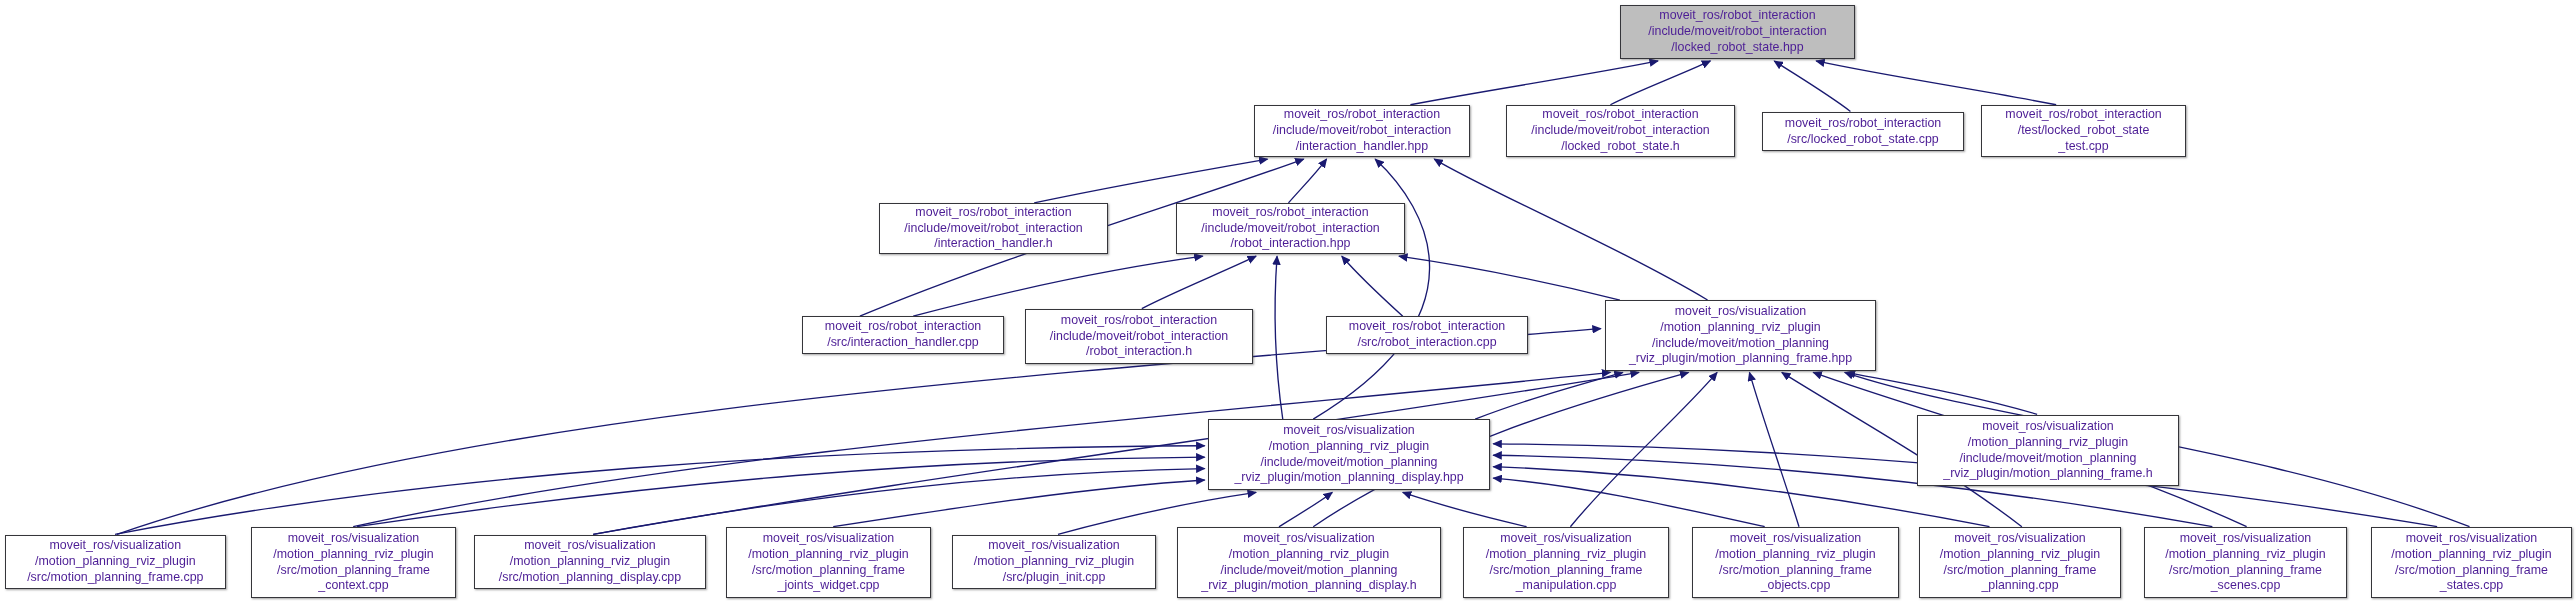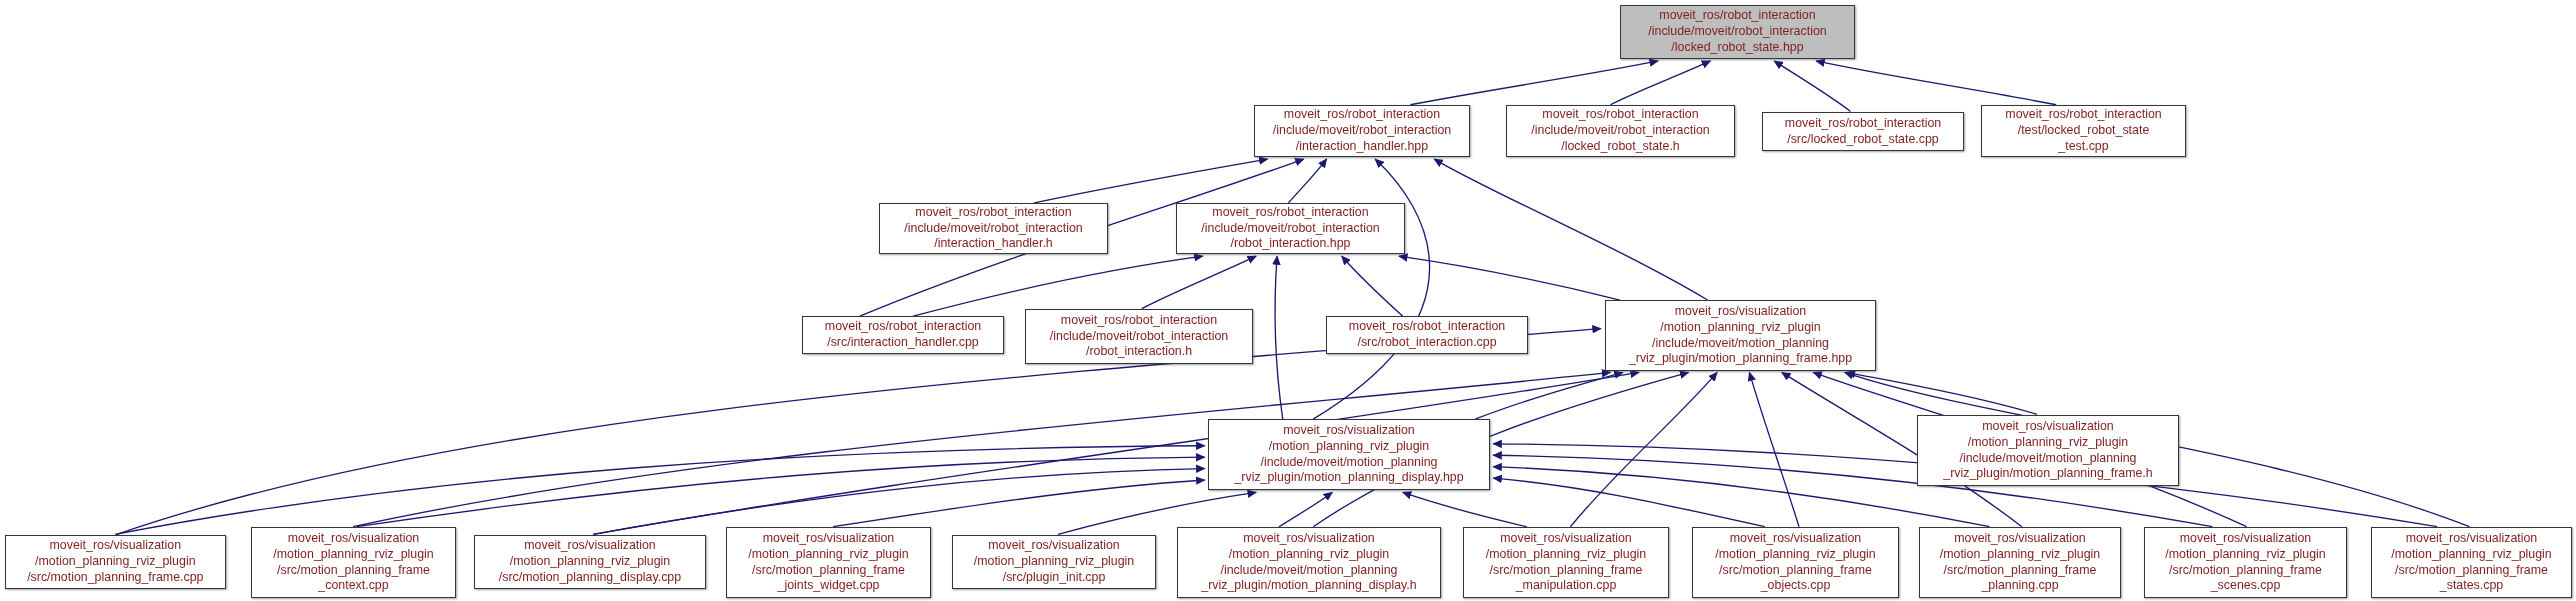--- a/index.html
+++ b/index.html
@@ -8,21 +8,21 @@
     font-family:"Liberation Sans",sans-serif;overflow:hidden;
   }
   #edge-layer{position:absolute;left:0;top:0;width:2576px;height:601px;}
   path.edge{fill:none;stroke:#191970;stroke-width:1.4px;}
   .node{
     position:absolute;box-sizing:border-box;
     background:#ffffff;border:1px solid #35353a;
     box-shadow:1px 1px 1.9px rgba(70,70,70,.5);
     display:flex;align-items:center;justify-content:center;
     text-align:center;white-space:pre-line;
-    font-size:12.4px;line-height:15.7px;color:#7f1d1d;
+    font-size:12.4px;line-height:15.7px;color:#4c1d95;
     padding:1.9px 3.8px;cursor:pointer;
   }
   .node.highlight{background:#bebebe;}
 </style>
 </head>
 <body>
 
 <svg id="edge-layer" viewBox="0 0 2703 631" xmlns="http://www.w3.org/2000/svg">
   <defs>
     <marker id="arrow" markerUnits="userSpaceOnUse" markerWidth="11" markerHeight="9" refX="9" refY="4.5" orient="auto">

